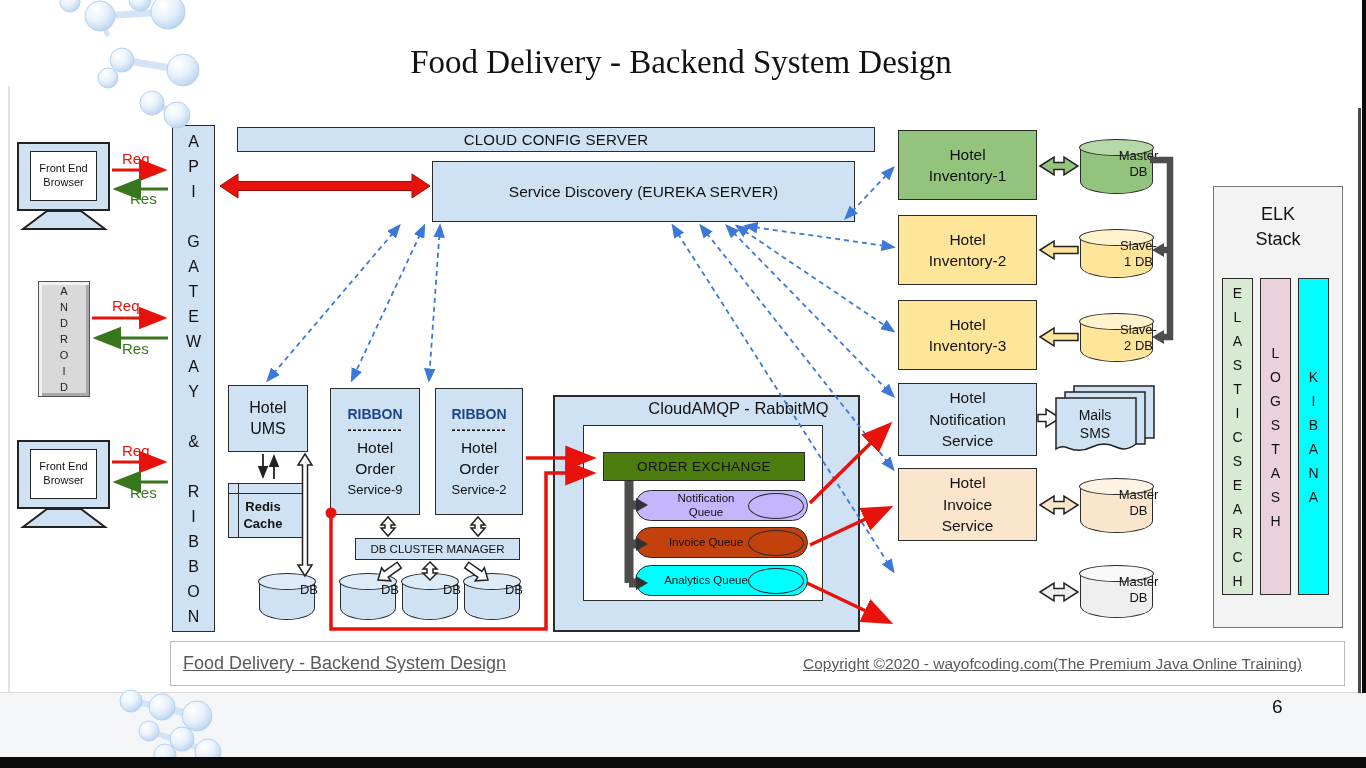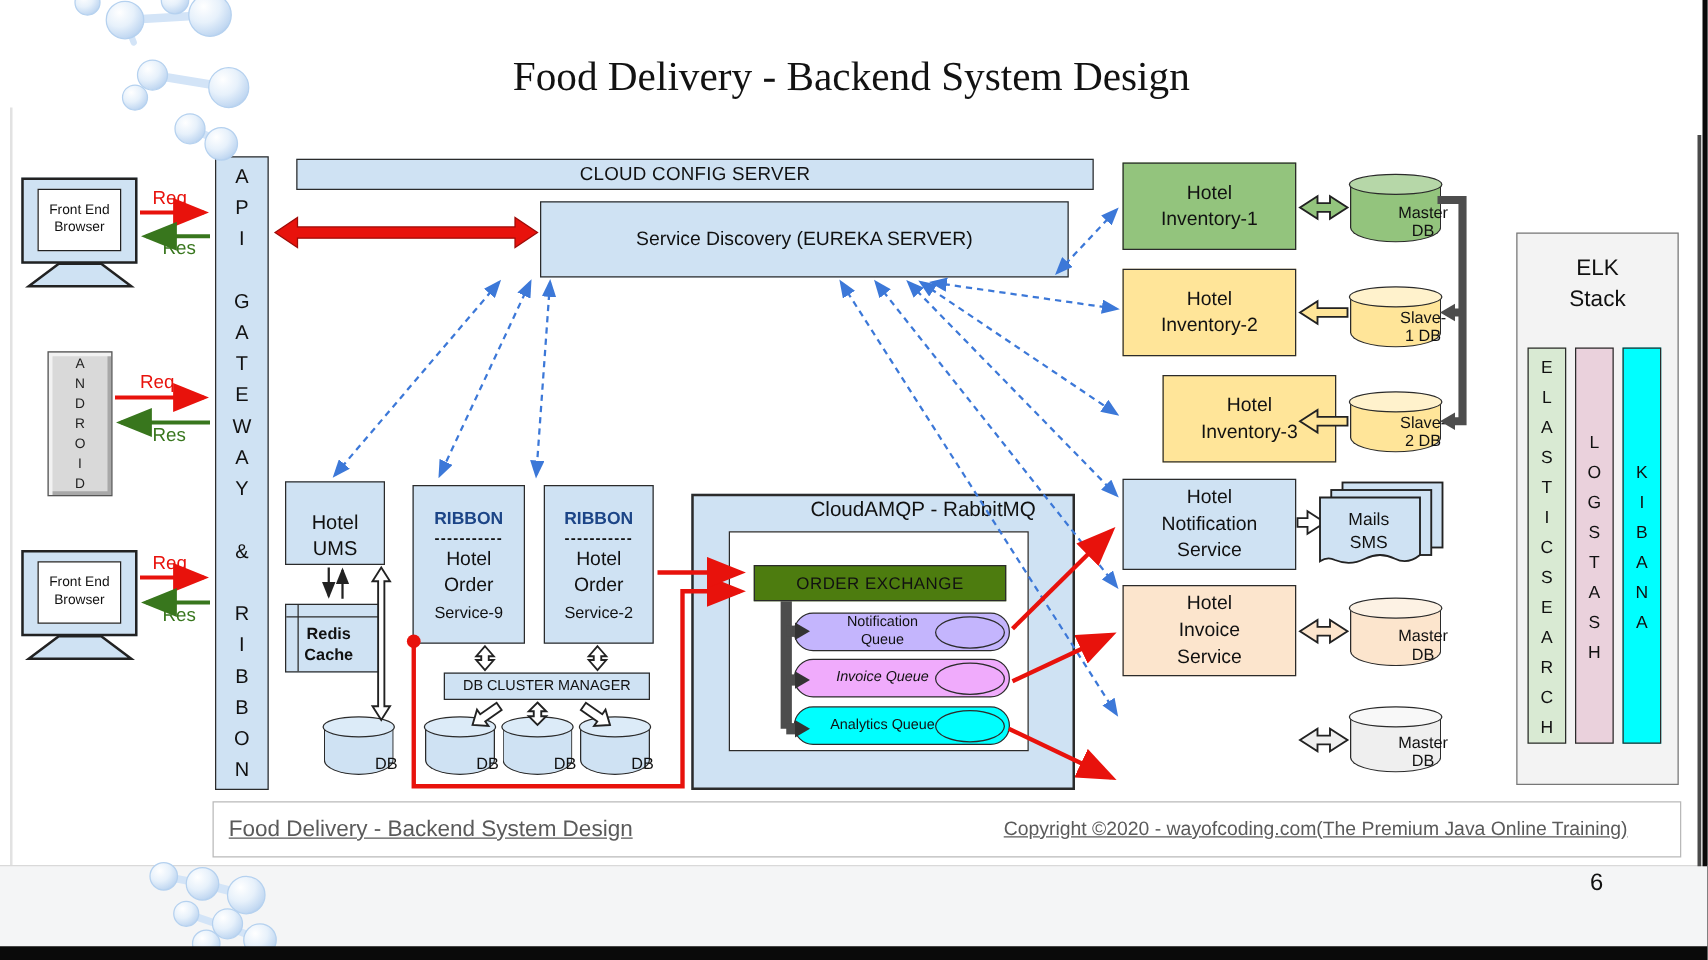--- a/index.html
+++ b/index.html
@@ -15,28 +15,28 @@
   .gateway-letters{font-size:16px;line-height:25px;}
   .android-letters{font-size:11px;line-height:16px;color:#222;}
   .elk-letters{font-size:14px;line-height:24px;font-weight:500;}
   
   .queue{position:absolute;box-sizing:border-box;border:1.8px solid #2b2b2b;border-radius:17px;}
   .queue .qlabel{position:absolute;left:24px;top:0;bottom:0;width:92px;display:flex;align-items:center;
         justify-content:center;text-align:center;font-size:11.5px;line-height:1.15;}
   .queue .qinner{position:absolute;right:3px;top:1.5px;bottom:1.5px;width:54px;border:1.7px solid #2b2b2b;
         border-radius:50%;}
   .qg,.qg .qinner{background:#c4b5fd;}
-  .qp,.qp .qinner{background:#f0abfc;font-style:italic;}
+  .qp,.qp .qinner{background:#c2410c;}
   .qc,.qc .qinner{background:#00ffff;}
   
   .cyl{position:absolute;box-sizing:border-box;background:var(--f);border:1.7px solid #2b2b2b;border-top:none;
        border-radius:0 0 50% 50% / 0 0 12px 12px;}
   .cyl::before{content:"";position:absolute;left:-1.7px;right:-1.7px;top:-9px;height:17px;box-sizing:border-box;
        background:var(--t,var(--f));border:1.7px solid #2b2b2b;border-radius:50%;}
-  .cyl .clabel{position:absolute;inset:0;display:flex;align-items:flex-end;justify-content:center;
+  .cyl .clabel{position:absolute;inset:0;display:flex;align-items:flex-start;justify-content:center;
        text-align:center;z-index:1;font-size:13px;line-height:1.2;margin-left:44px;}
   .cyl .clabel span{display:inline-block;max-width:50px;}
   .dbfont{font-size:15px;}
   
   .monitor{position:absolute;box-sizing:border-box;background:#cfe2f3;border:2px solid #222;}
   .monitor .screen{position:absolute;left:11px;top:7px;right:11px;bottom:8px;background:#fff;
        border:1.6px solid #222;display:flex;align-items:center;justify-content:center;text-align:center;
        font-size:11px;line-height:1.25;}
   
   .android{position:absolute;box-sizing:border-box;background:#d9d9d9;border:1.4px solid #555;
@@ -124,21 +124,21 @@
   </div>
 
   <div class="bx layer1" style="left:432px;top:161px;width:423px;height:61px;font-size:15.5px;">
     <span>Service Discovery (EUREKA SERVER)</span>
   </div>
 
   <div class="bx layer1" style="left:237px;top:127px;width:638px;height:25px;font-size:15px;letter-spacing:.2px;">
     <span>CLOUD CONFIG SERVER</span>
   </div>
 
-  <div class="bx layer1" style="left:228px;top:385px;width:80px;height:67px;font-size:16px;line-height:1.3;align-items:flex-end;">
+  <div class="bx layer1" style="left:228px;top:385px;width:80px;height:67px;font-size:16px;line-height:1.3;">
     <span style="max-width:50px;">Hotel UMS</span>
   </div>
 
   <div class="redis layer1" style="left:228px;top:483px;width:77px;height:55px;">
     <div class="rlabel">
         <span style="max-width:44px;">Redis Cache</span>
       </div>
   </div>
 
   <div class="cyl layer1" style="left:259px;top:582px;width:56px;height:38px;--f:#cfe2f3;--t:#dcebf8;">
@@ -193,21 +193,21 @@
     <div class="qinner"></div>
     <div class="qlabel">Analytics Queue</div>
   </div>
 
   <div class="bx layer1 svclabel" style="left:898px;top:130px;width:139px;height:70px;background:#93c47d;">
     <span style="max-width:95px;">Hotel Inventory-1</span>
   </div>
   <div class="bx layer1 svclabel" style="left:898px;top:215px;width:139px;height:70px;background:#ffe599;">
     <span style="max-width:95px;text-align:center;">Hotel Inventory-2</span>
   </div>
-  <div class="bx layer1 svclabel" style="left:898px;top:300px;width:139px;height:70px;background:#ffe599;margin-left:32px;">
+  <div class="bx layer1 svclabel" style="left:898px;top:300px;width:139px;height:70px;background:#ffe599;">
     <span style="max-width:95px;">Hotel Inventory-3</span>
   </div>
   <div class="bx layer1 svclabel" style="left:898px;top:383px;width:139px;height:73px;background:#cfe2f3;">
     <span style="max-width:100px;">Hotel Notification Service</span>
   </div>
   <div class="bx layer1 svclabel" style="left:898px;top:468px;width:139px;height:73px;background:#fce5cd;">
     <span style="max-width:80px;">Hotel Invoice Service</span>
   </div>
 
   <div class="cyl layer1" style="left:1080px;top:148px;width:73px;height:46px;--f:#93c47d;--t:#b6d7a8;">

